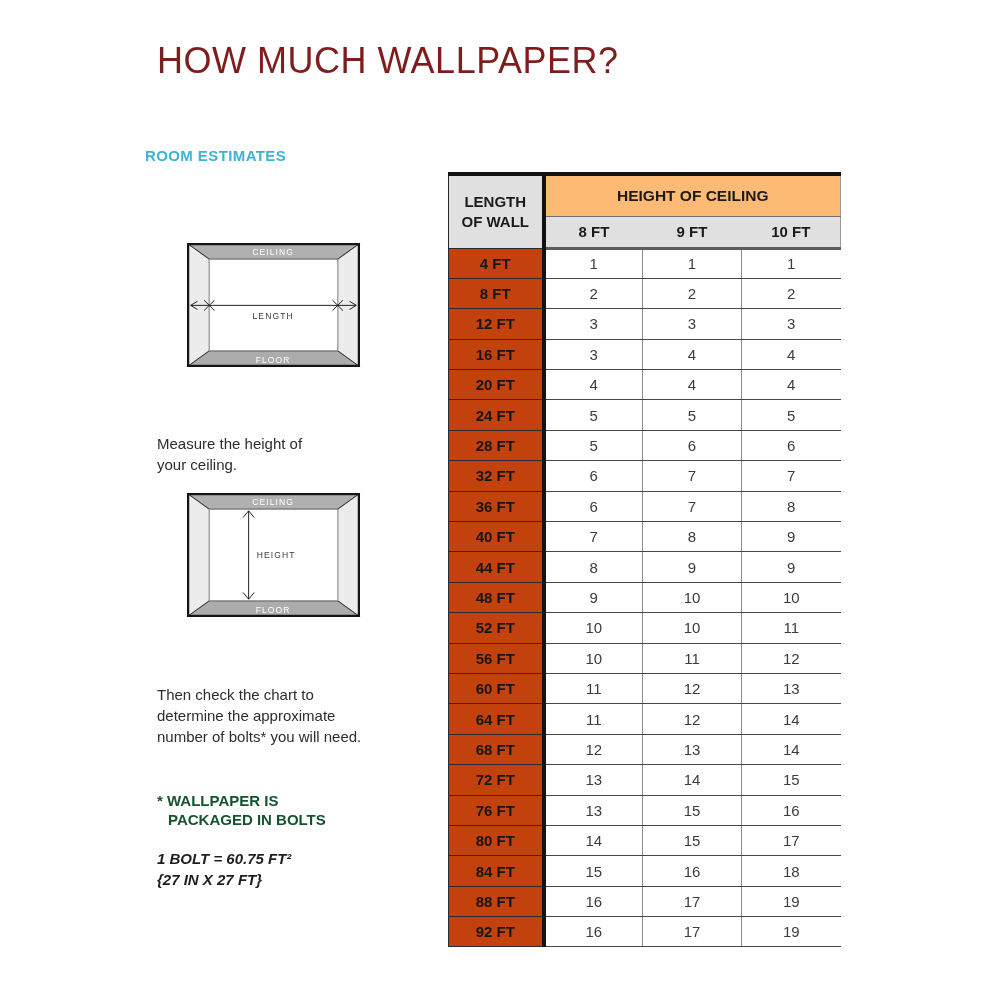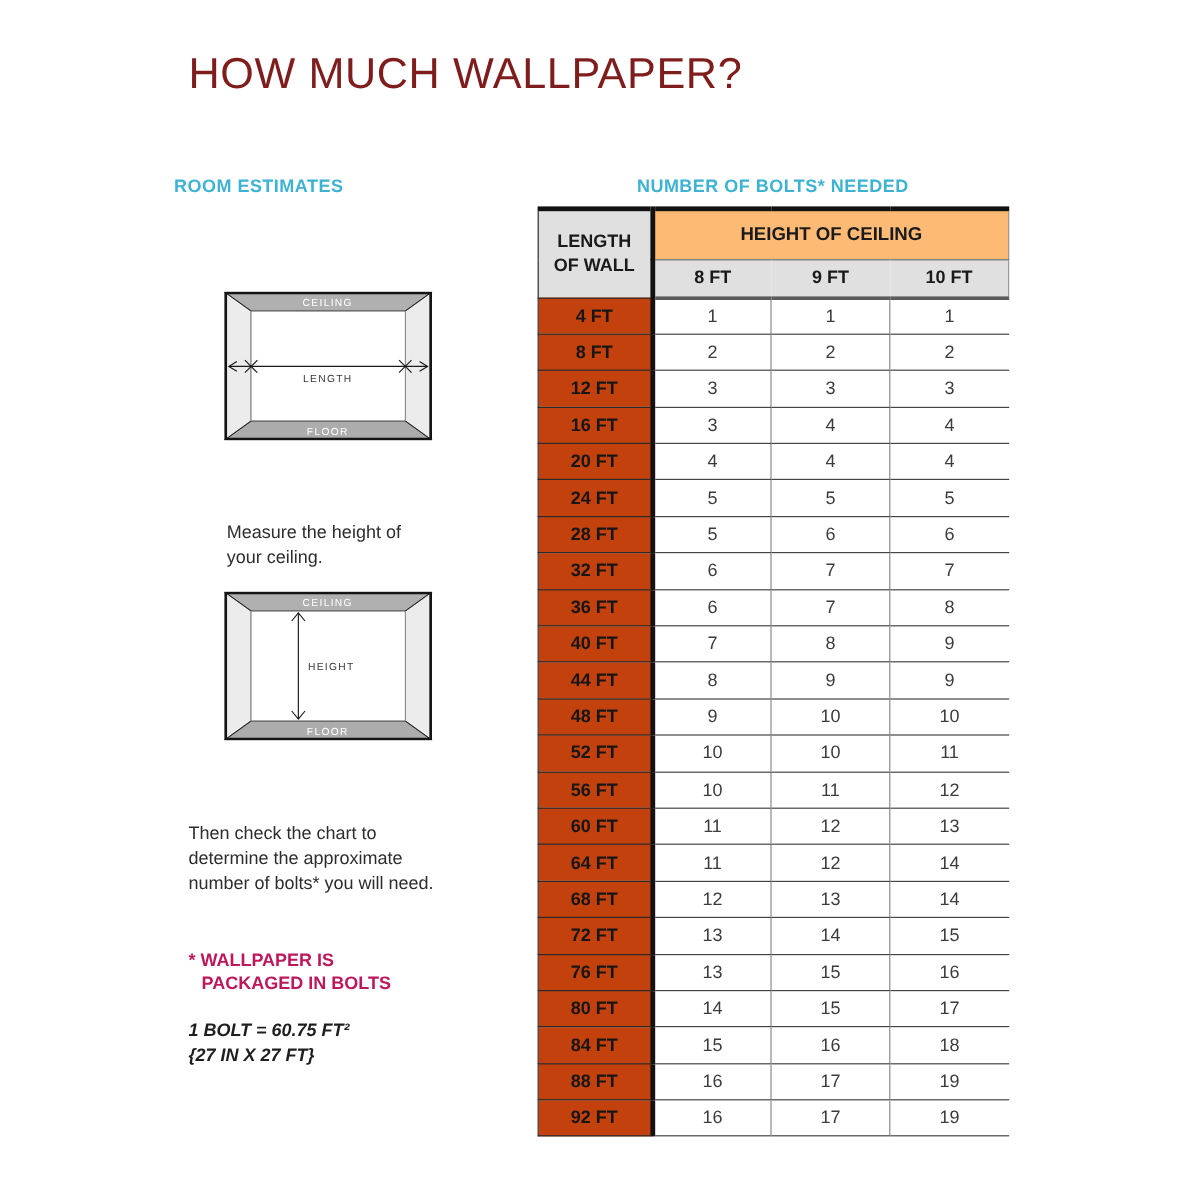--- a/index.html
+++ b/index.html
@@ -10,25 +10,25 @@
   .page-title { position: absolute; left: 157px; top: 40px; font-size: 36px; font-weight: normal;
     color: #7f1d1d; letter-spacing: 0.5px; }
 
   .section-heading { font-size: 15px; font-weight: bold; color: #3EB2D3; letter-spacing: 0.4px; }
   .left-heading  { position: absolute; left: 145px; top: 147px; }
   .right-heading { position: absolute; left: 448px; top: 147px; width: 392px; text-align: center; }
 
   .body-text { position: absolute; left: 157px; font-size: 15px; line-height: 1.4;
     color: #2D2D2D; width: 260px; }
   .p1 { top: 182px; }
-  .p2 { top: 433px; margin-left: 32px; }
+  .p2 { top: 433px; }
   .p3 { top: 684px; }
 
   .footnote { position: absolute; left: 157px; top: 792px; font-size: 15px; font-weight: bold;
-    color: #be185d; line-height: 1.25; }
+    color: #14532d; line-height: 1.25; }
   .footnote .line2 { padding-left: 11px; }
   .bolt-info { position: absolute; left: 157px; top: 848px; font-size: 15px; font-weight: bold;
     color: #1E1E1E; line-height: 1.4; font-style: italic; }
 
   .diagram { position: absolute; left: 157px; width: 233px; height: 124px; }
   .diagram-1 { top: 243px; }
   .diagram-2 { top: 493px; }
   .diagram svg { display: block; width: 100%; height: 100%; }
   .diag-label { font-size: 11.5px; letter-spacing: 1.5px; fill: #ffffff;
     font-family: "Liberation Sans", "DejaVu Sans", sans-serif; }
@@ -125,21 +125,20 @@
   <div class="footnote">
     <div>* WALLPAPER IS</div>
     <div class="line2">PACKAGED IN BOLTS</div>
   </div>
 
   <div class="bolt-info">
     <div>1 BOLT = 60.75 FT²</div>
     <div>{27 IN X 27 FT}</div>
   </div>
 
-  <div class="section-heading right-heading">NUMBER OF BOLTS* NEEDED</div>
 
   <table class="bolts">
     <colgroup>
       <col class="c0">
         <col class="cd">
         <col class="cd">
         <col class="cd">
     </colgroup>
     <thead>
       <tr>

